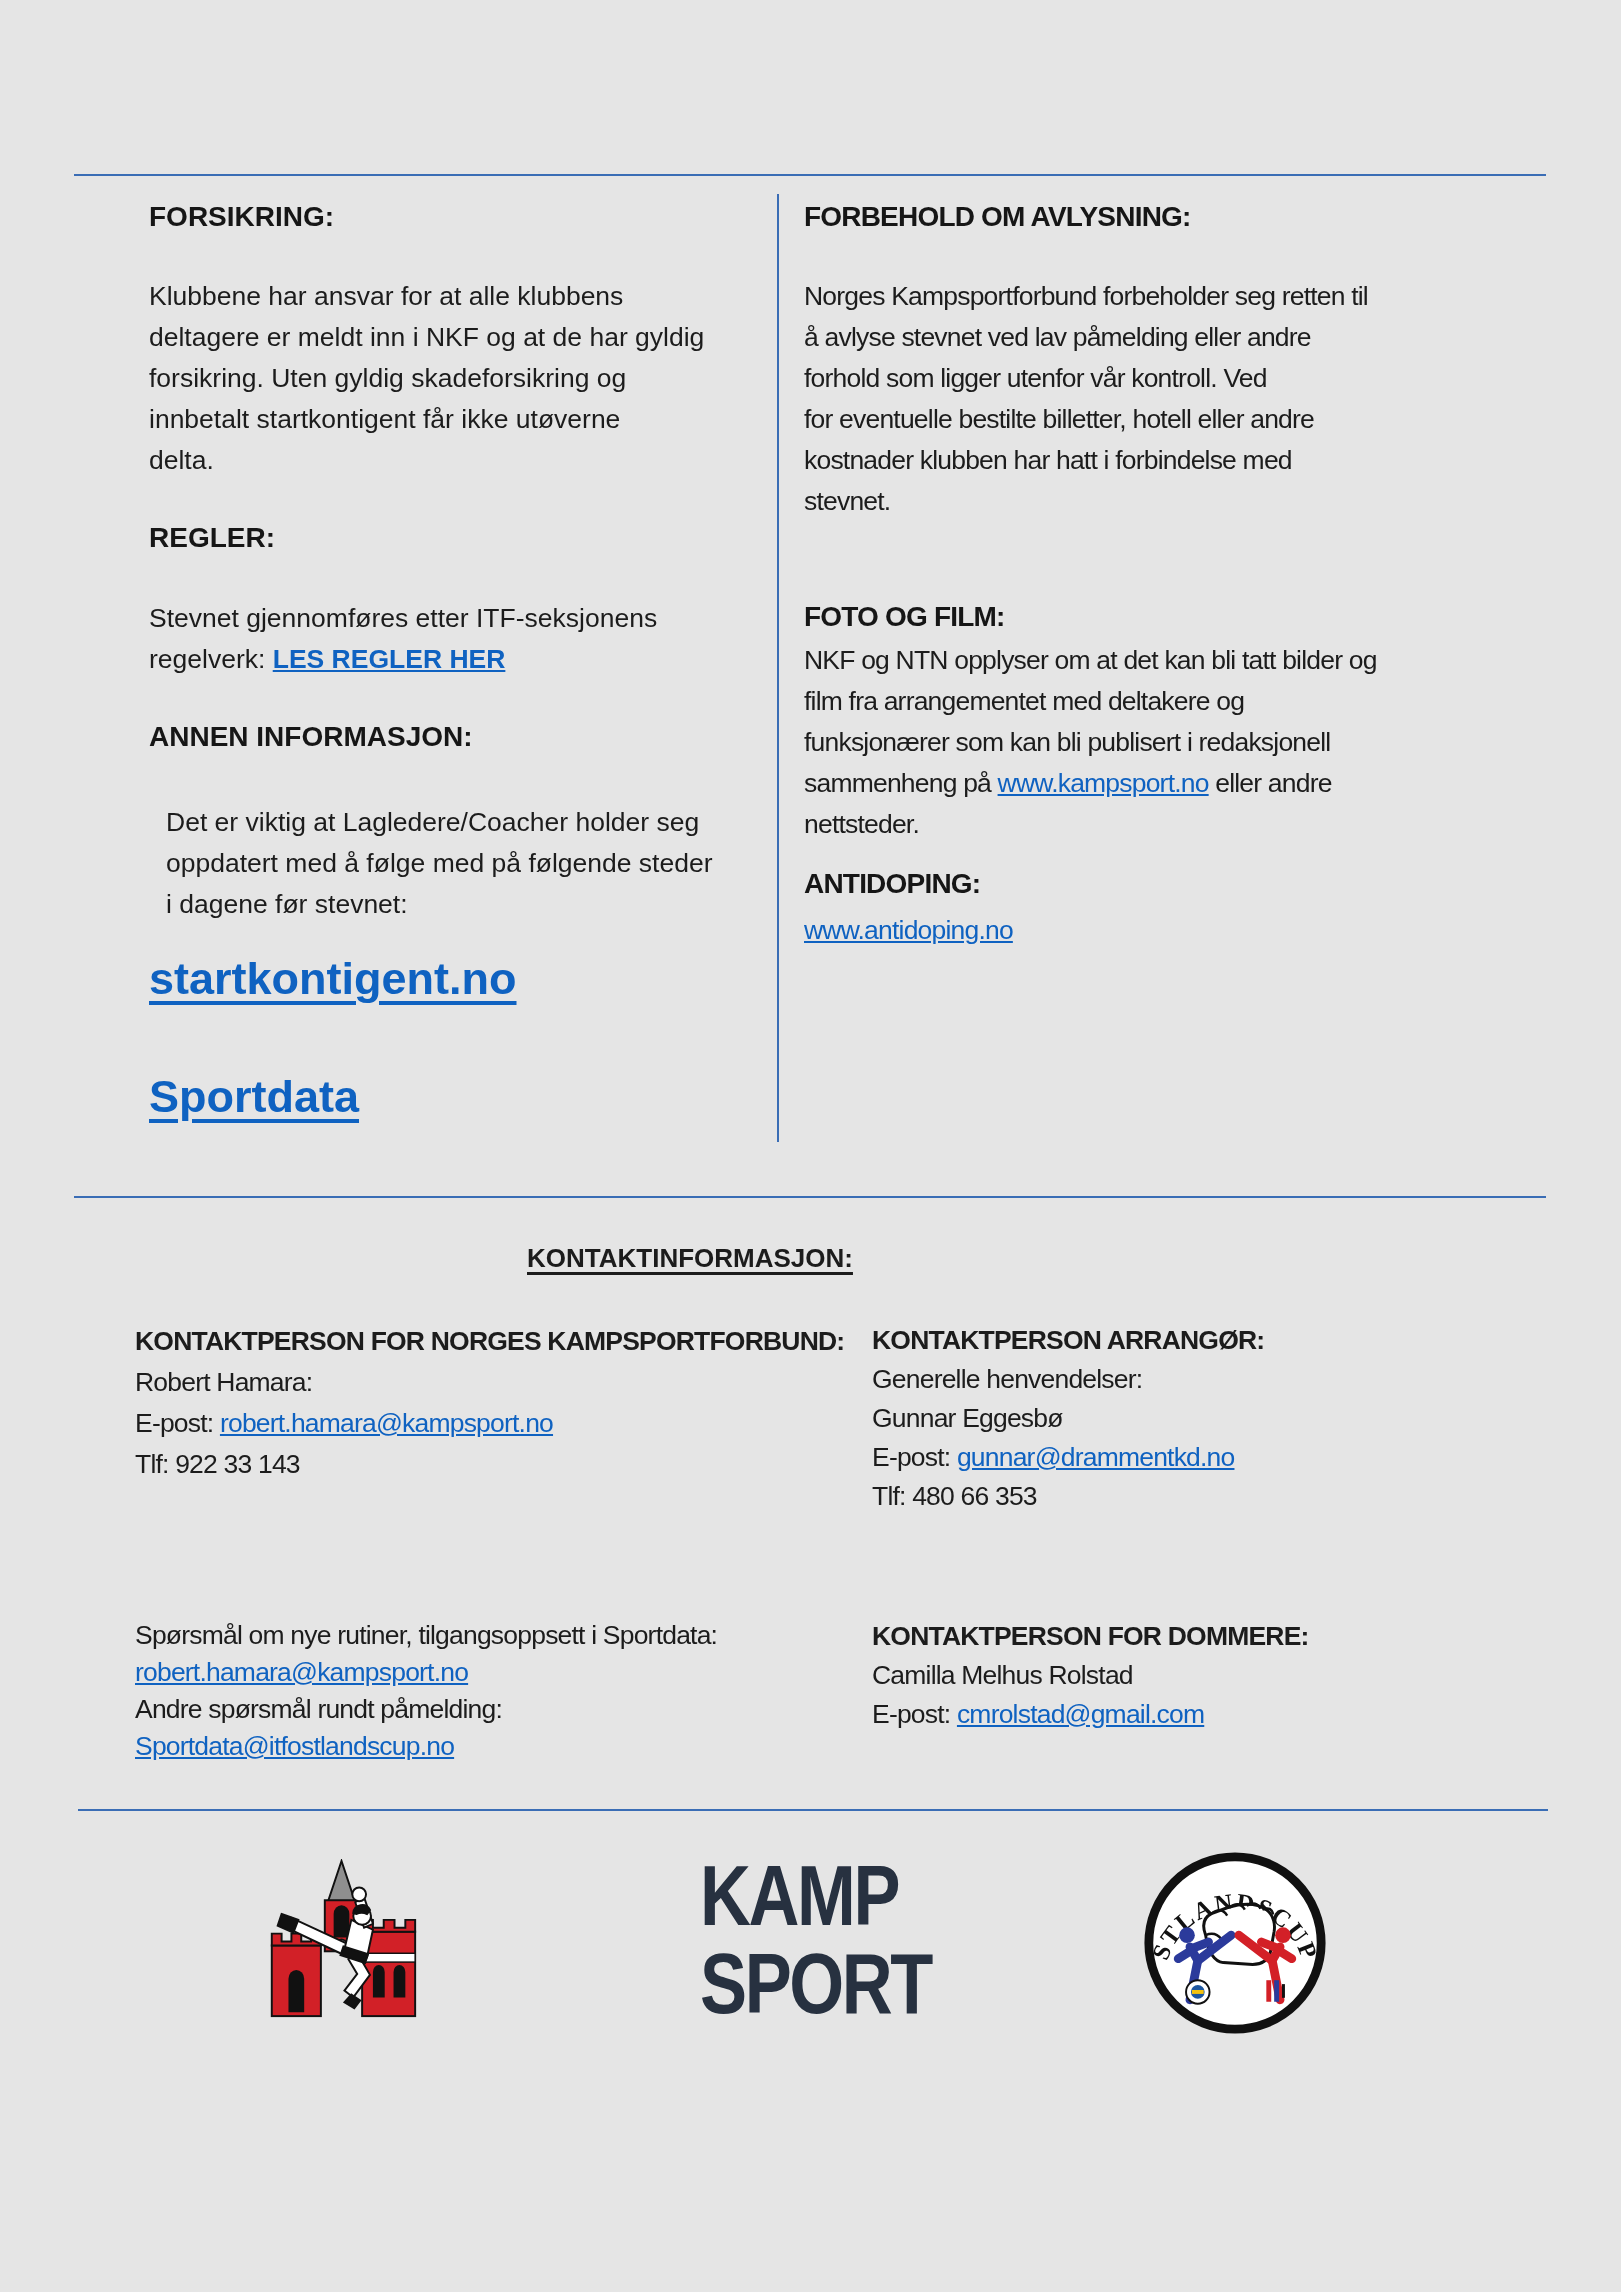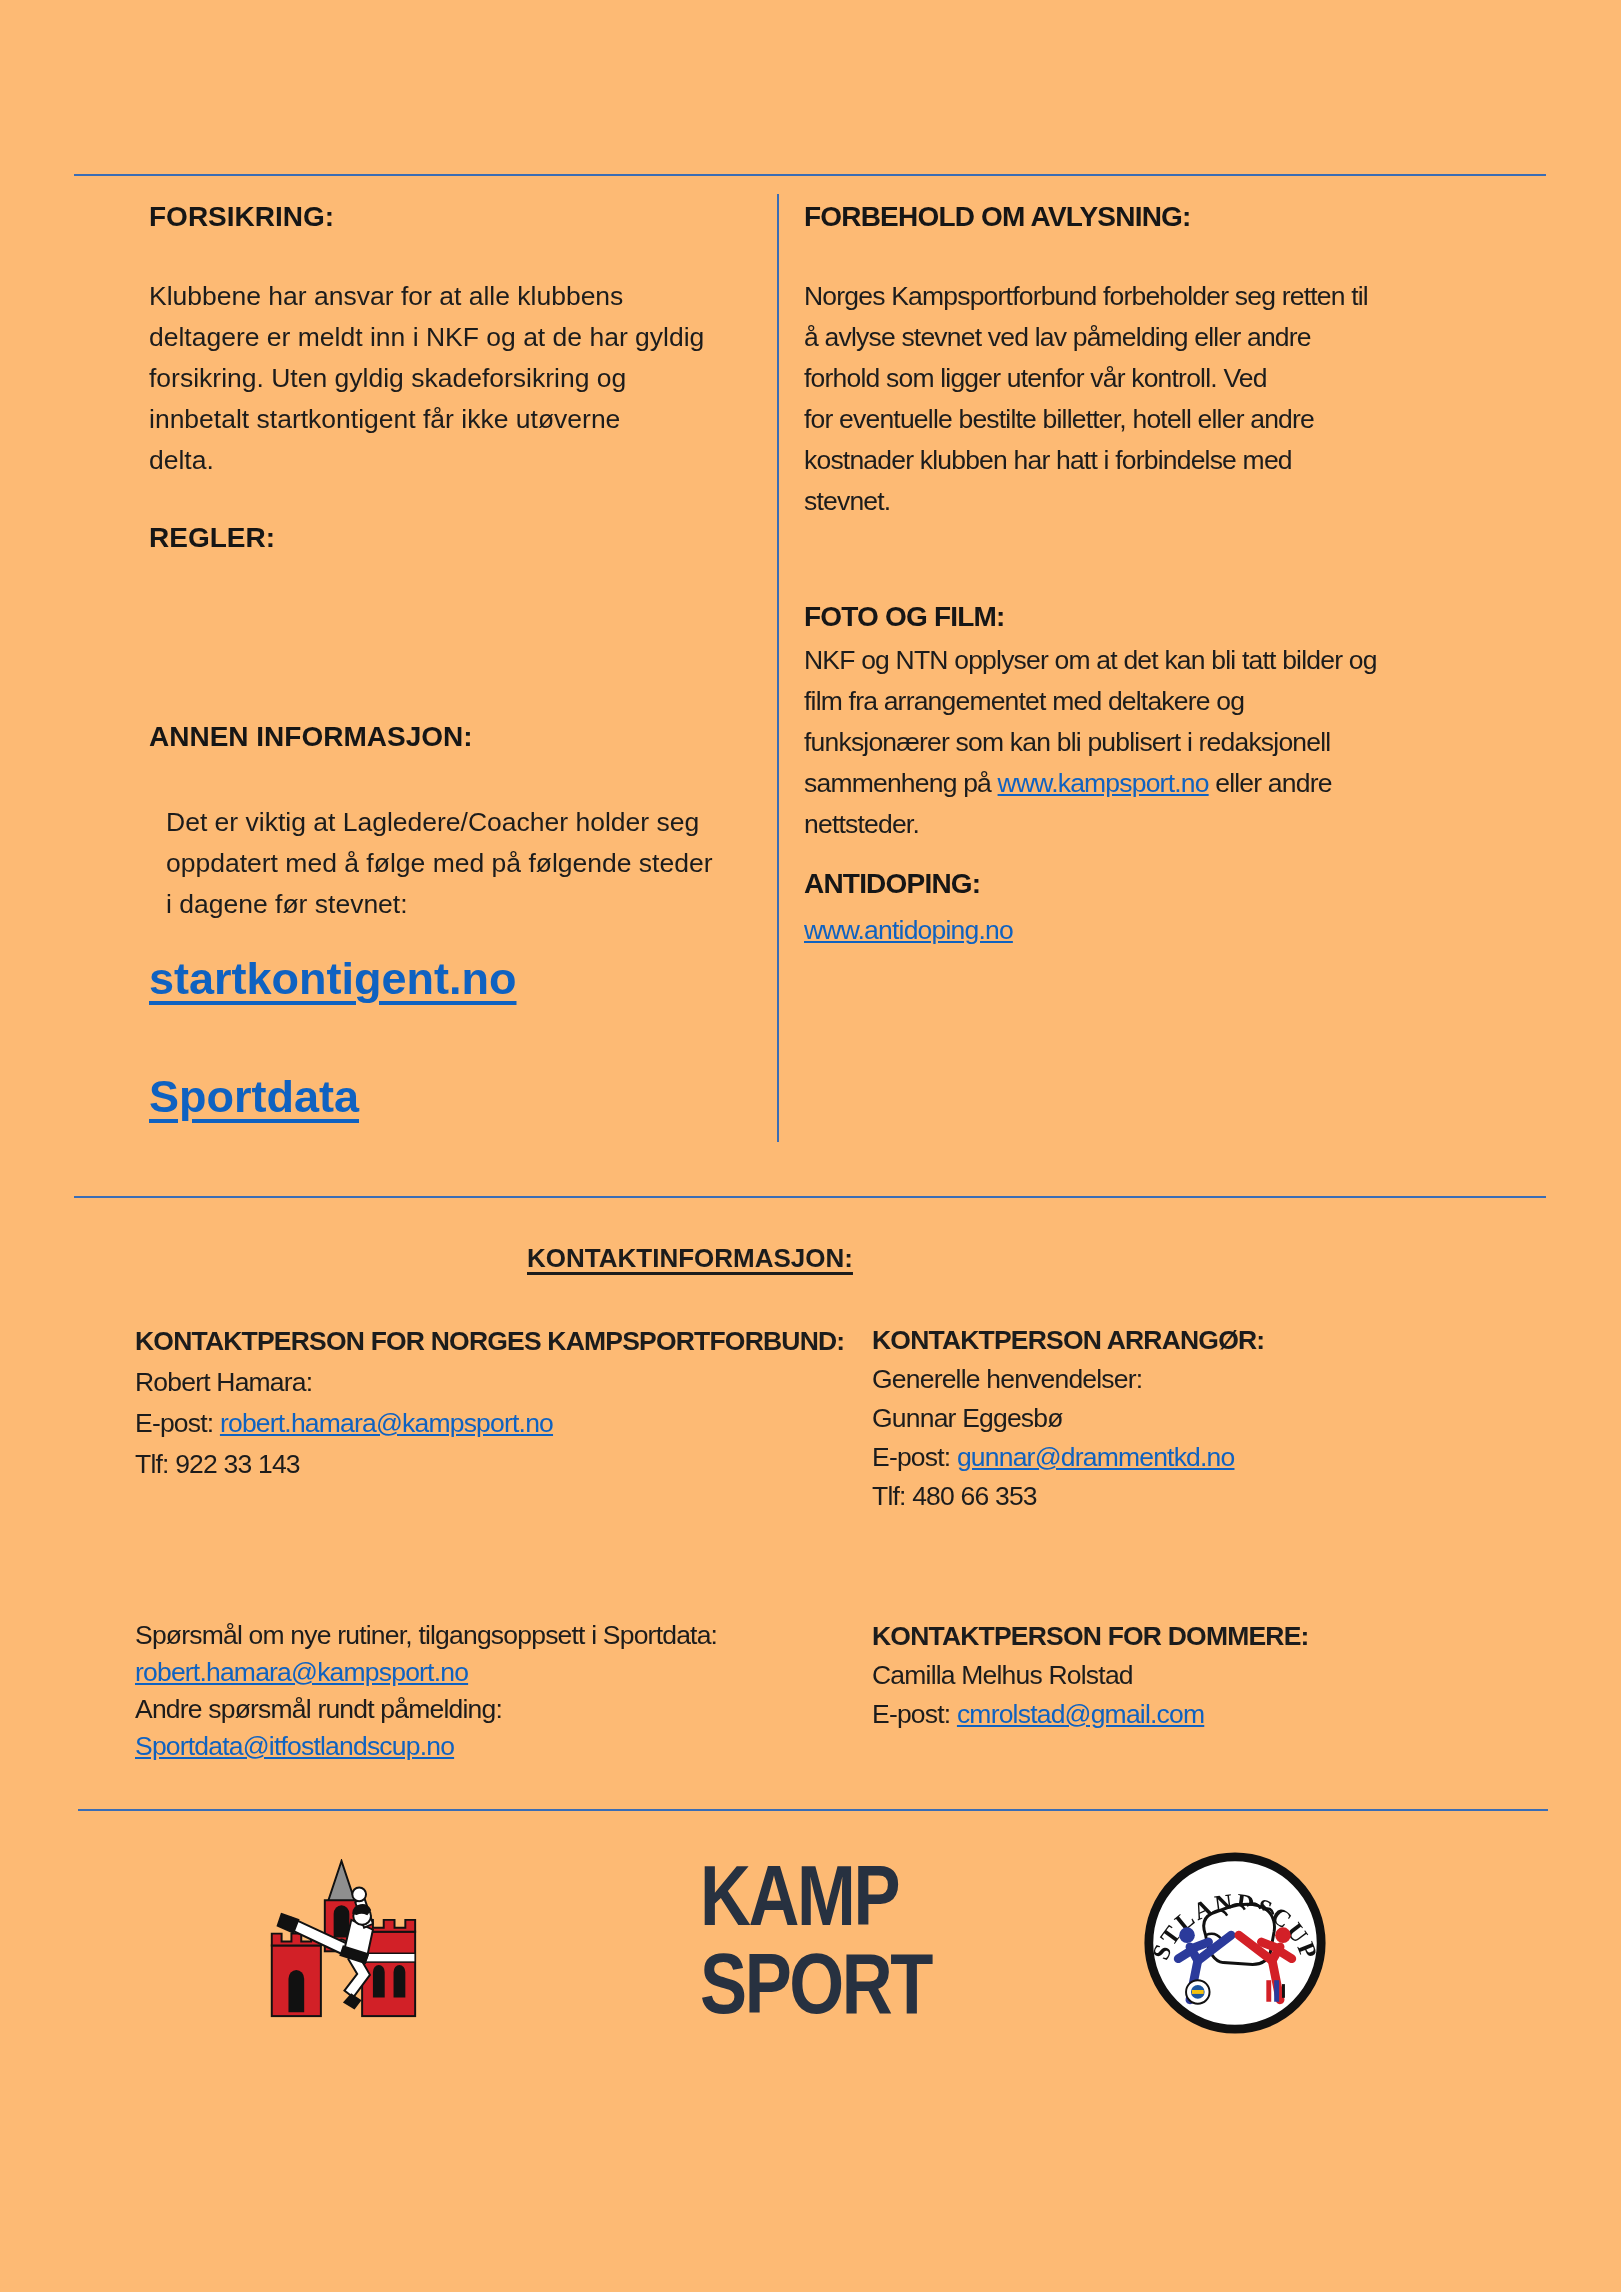--- a/index.html
+++ b/index.html
@@ -1,16 +1,16 @@
 <!DOCTYPE html>
 <html><head>
 <meta charset="utf-8">
 <style>
   html,body{margin:0;padding:0;background:#ffffff;}
-  .page{position:relative;width:1621px;height:2293px;background:#fdba74;overflow:hidden;
+  .page{position:relative;width:1621px;height:2293px;background:#e5e5e5;overflow:hidden;
         font-family:"Liberation Sans",sans-serif;color:#1c1c1c;}
   .abs{position:absolute;}
   .h{font-weight:700;font-size:28px;white-space:nowrap;color:#161616;}
   .t{font-size:26.5px;line-height:41px;white-space:nowrap;color:#1c1c1c;}
   .t2{font-size:26.5px;line-height:39px;white-space:nowrap;color:#1c1c1c;}
   .t3{font-size:26.5px;line-height:37px;white-space:nowrap;color:#1c1c1c;}
   .cond{letter-spacing:-0.8px;}
   .b{font-weight:700;}
   a.lnk{color:#0f62c1;text-decoration:underline;cursor:pointer;margin-top:32px;}
   a.blnk{color:#0f62c1;font-weight:700;text-decoration:underline;cursor:pointer;}
@@ -38,20 +38,26 @@
   <div class="abs" style="left:149px;top:276px;">
     <div class="t">Klubbene har ansvar for at alle klubbens</div>
     <div class="t">deltagere er meldt inn i NKF og at de har gyldig</div>
     <div class="t">forsikring. Uten gyldig skadeforsikring og</div>
     <div class="t">innbetalt startkontigent får ikke utøverne</div>
     <div class="t">delta.</div>
   </div>
 
   <div class="abs h" style="left:149px;top:522px;">REGLER:</div>
 
+  <div class="abs" style="left:149px;top:598px;">
+    <div class="t">Stevnet gjennomføres etter ITF-seksjonens</div>
+    <div class="t">
+      <span>regelverk: </span><a class="blnk">LES REGLER HER</a>
+    </div>
+  </div>
 
   <div class="abs h" style="left:149px;top:721px;">ANNEN INFORMASJON:</div>
 
   <div class="abs" style="left:166px;top:802px;">
     <div class="t">Det er viktig at Lagledere/Coacher holder seg</div>
     <div class="t">oppdatert med å følge med på følgende steder</div>
     <div class="t">i dagene før stevnet:</div>
   </div>
 
   <a class="abs biglnk" style="left:149px;top:953px;">startkontigent.no</a>

